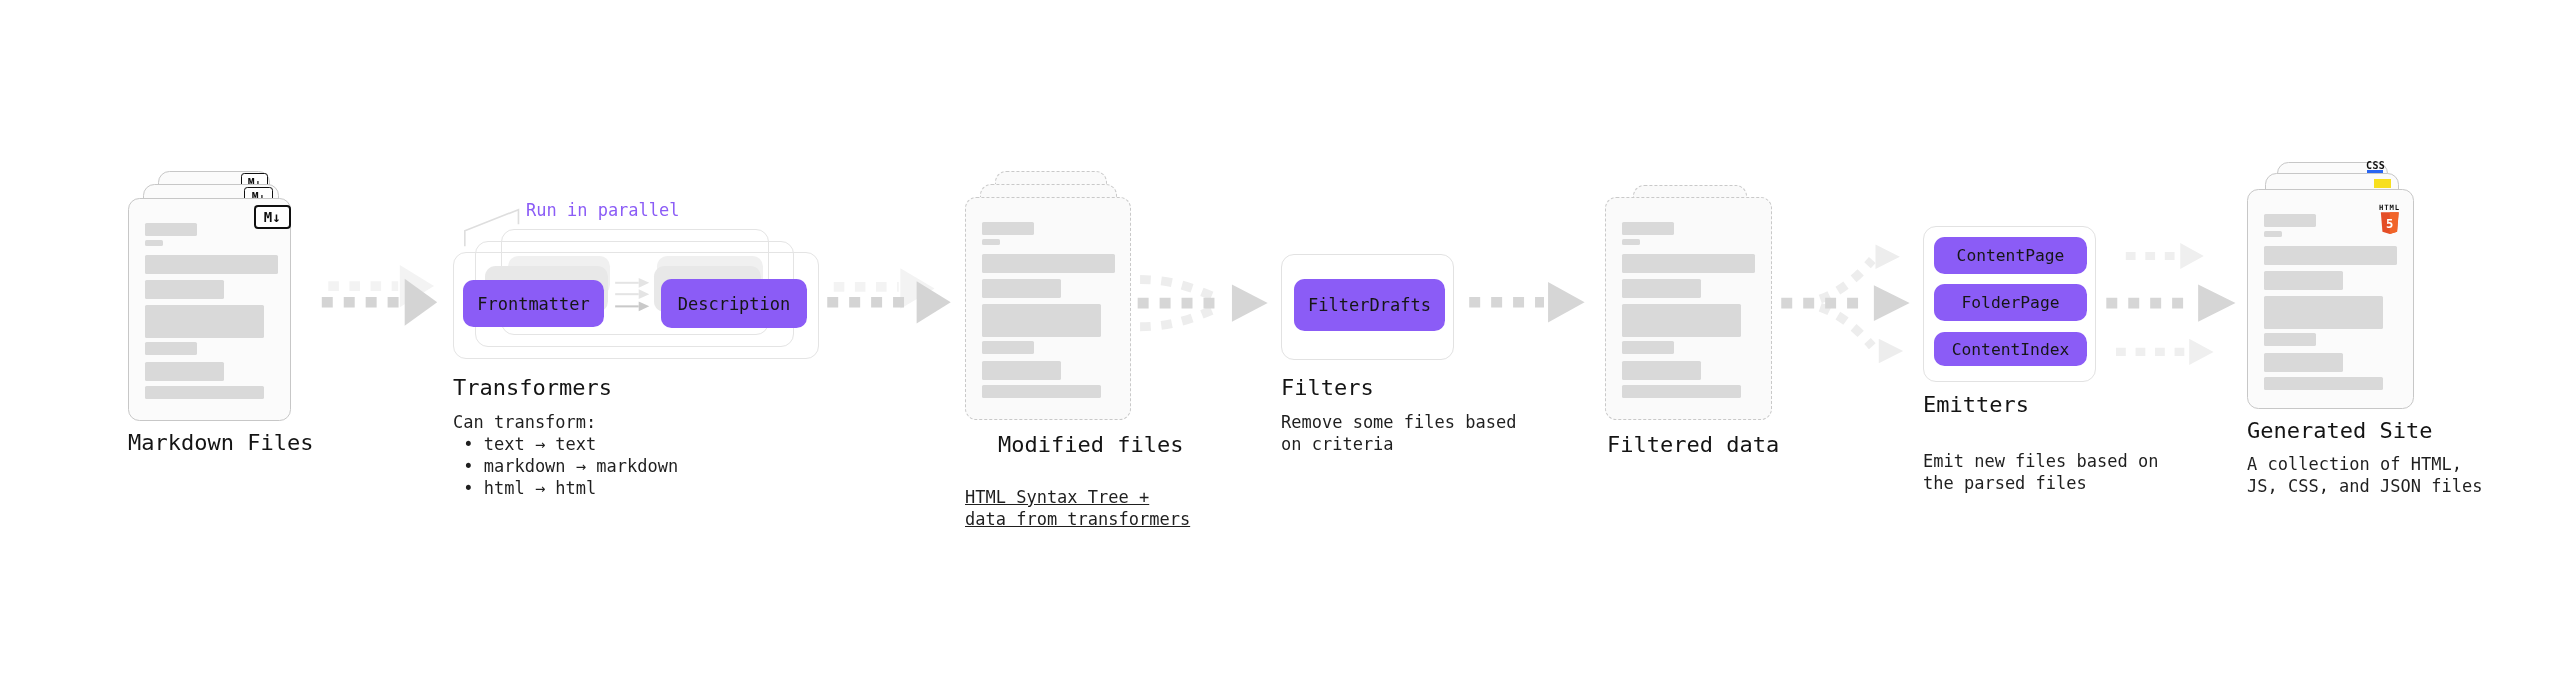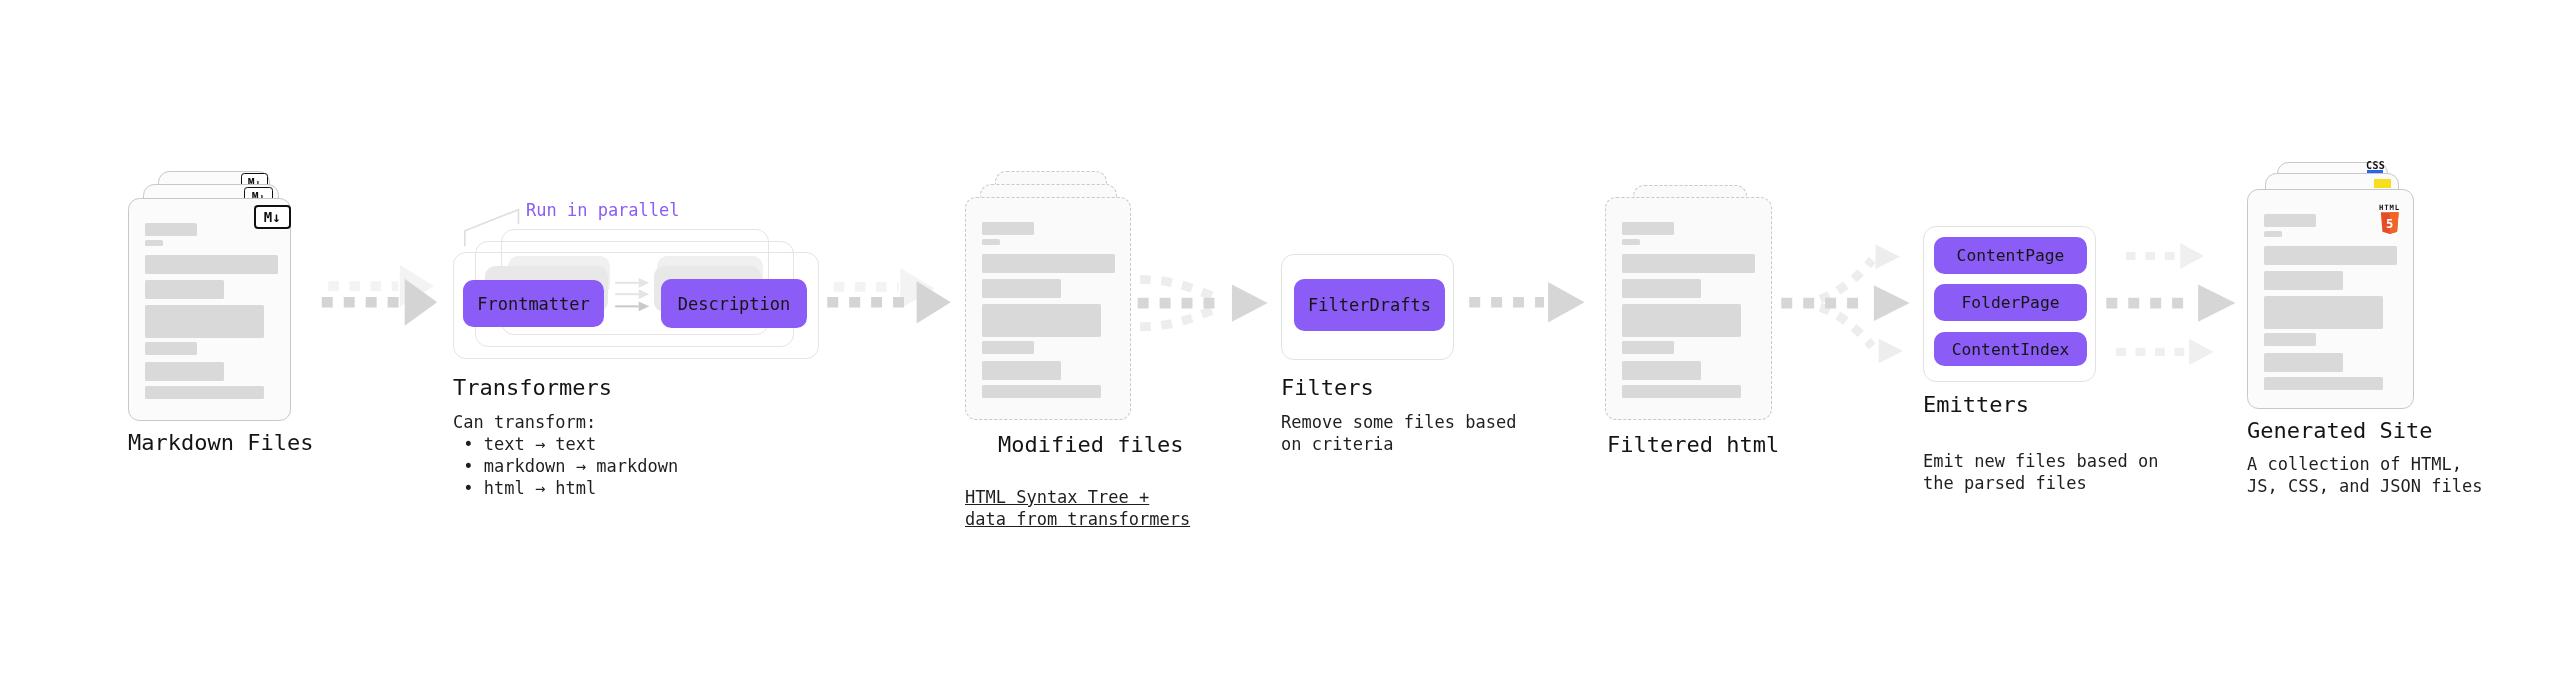--- a/index.html
+++ b/index.html
@@ -188,21 +188,21 @@
     <div class="card dashed" style="left:1605px;top:197px;width:167px;height:223px;">
       <div class="bar b1"></div>
       <div class="bar b2"></div>
       <div class="bar b3"></div>
       <div class="bar b4"></div>
       <div class="bar b5"></div>
       <div class="bar b6"></div>
       <div class="bar b7"></div>
       <div class="bar b8"></div>
     </div>
-    <div class="heading" style="left:1607px;top:432px;">Filtered html</div>
+    <div class="heading" style="left:1607px;top:432px;">Filtered data</div>
   </div>
 
   <div>
     <div class="container-box" style="left:1923px;top:226px;width:173px;height:156px;border-color:#e2e2e2;"></div>
     <div class="grey-box" style="left:1934px;top:237px;width:153px;height:37px;font-size:16.3px;">
         <span>ContentPage</span>
       </div>
     <div class="grey-box" style="left:1934px;top:284px;width:153px;height:37px;font-size:16.3px;">
         <span>FolderPage</span>
       </div>

